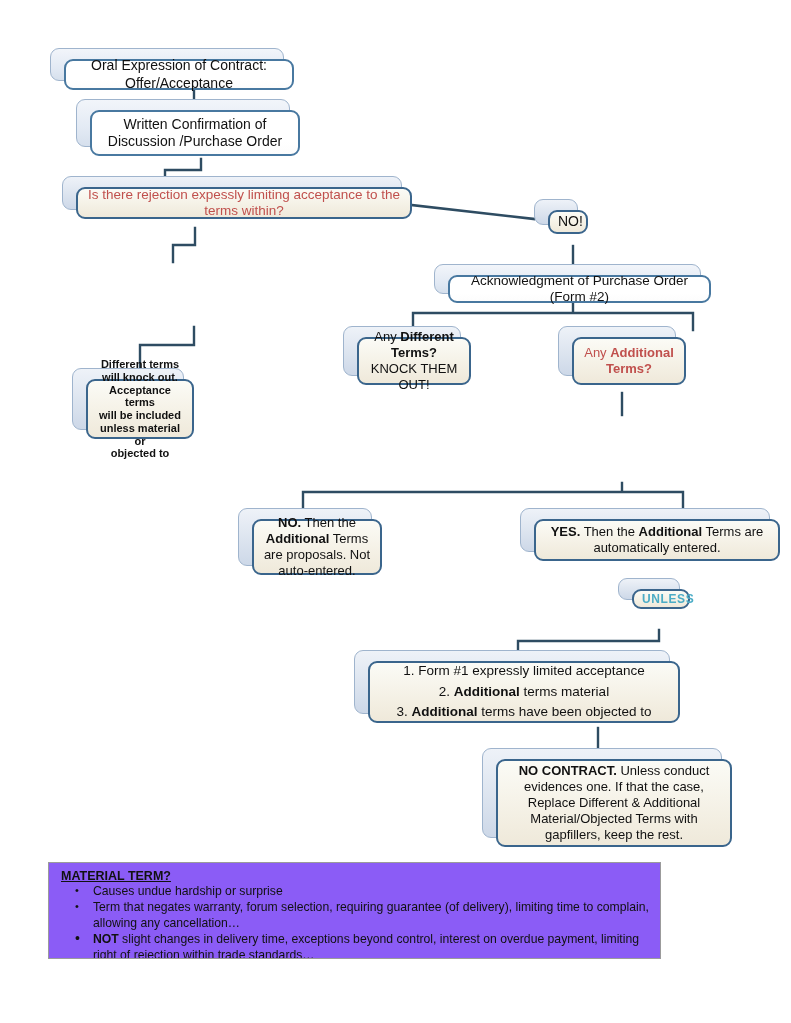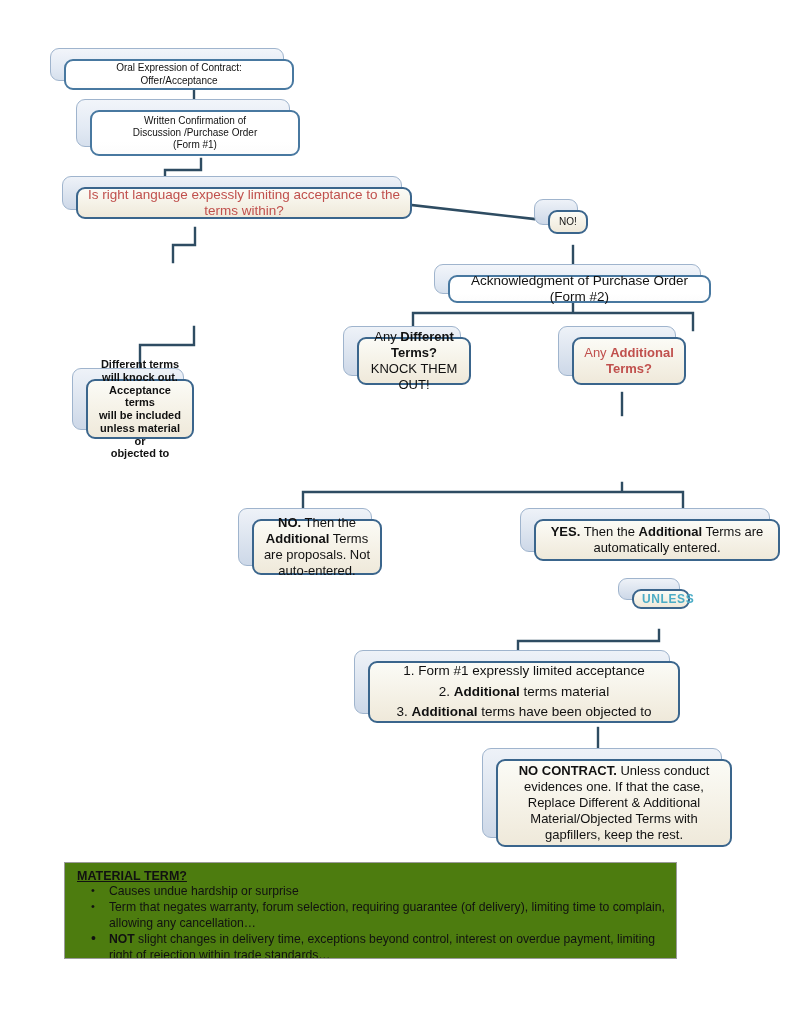--- a/index.html
+++ b/index.html
@@ -35,32 +35,31 @@
     border-color:#4878a0;
   }
   .node.white .shadowplate{
     background:linear-gradient(to bottom,#f2f5fa 0%,#e3eaf4 60%,#d6e0ed 100%);
   }
   .node .face .txt{width:100%;}
   b{font-weight:bold;}
   i{font-style:italic;}
   .red{color:#c0504d;}
   .cyan{color:#4bacc6;font-weight:bold;letter-spacing:.6px;}
-  .s14{font-size:10px;}
+  .s14{font-size:14px;}
   .s135{font-size:13.5px;}
   .s13{font-size:13px;}
   .s12{font-size:12px;}
   .s105{font-size:11px;}
 
   
   #materialbox{
     position:absolute;left:48px;top:862px;width:613px;height:97px;
-    border:1px solid #9b9b9b;background:#4d7c0f;box-sizing:border-box;
+    border:1px solid #9b9b9b;background:#8b5cf6;box-sizing:border-box;
     overflow:hidden;
-    margin-left:16px;
   }
   #materialbox .mt-title{
     font-size:12.5px;font-weight:bold;text-decoration:underline;
     margin:6px 0 1px 12px;
   }
   #materialbox ul{margin:0;padding:0 10px 0 44px;list-style:none;}
   #materialbox li{
     font-size:12.2px;line-height:1.26;margin:0 0 1px 0;position:relative;
   }
   #materialbox li .bullet{
@@ -111,30 +110,29 @@
       </div>
     </div>
   </div>
 
   <div class="node white" style="left:76px;top:99px;width:214px;height:48px;">
     <div class="shadowplate"></div>
     <div class="face s14">
       <div class="txt">
         <div>Written Confirmation of</div>
         <div>Discussion /Purchase Order</div>
-        <div>(Form #1)</div>
       </div>
     </div>
   </div>
 
   <div class="node" style="left:62px;top:176px;width:340px;height:34px;">
     <div class="shadowplate"></div>
     <div class="face s135">
       <div class="txt red">
-        <div>Is right language expessly limiting acceptance to the</div>
+        <div>Is there rejection expessly limiting acceptance to the</div>
         <div>terms within?</div>
       </div>
     </div>
   </div>
 
   <div class="node" style="left:534px;top:199px;width:44px;height:26px;">
     <div class="shadowplate"></div>
     <div class="face s14">
       <div class="txt">NO!</div>
     </div>

